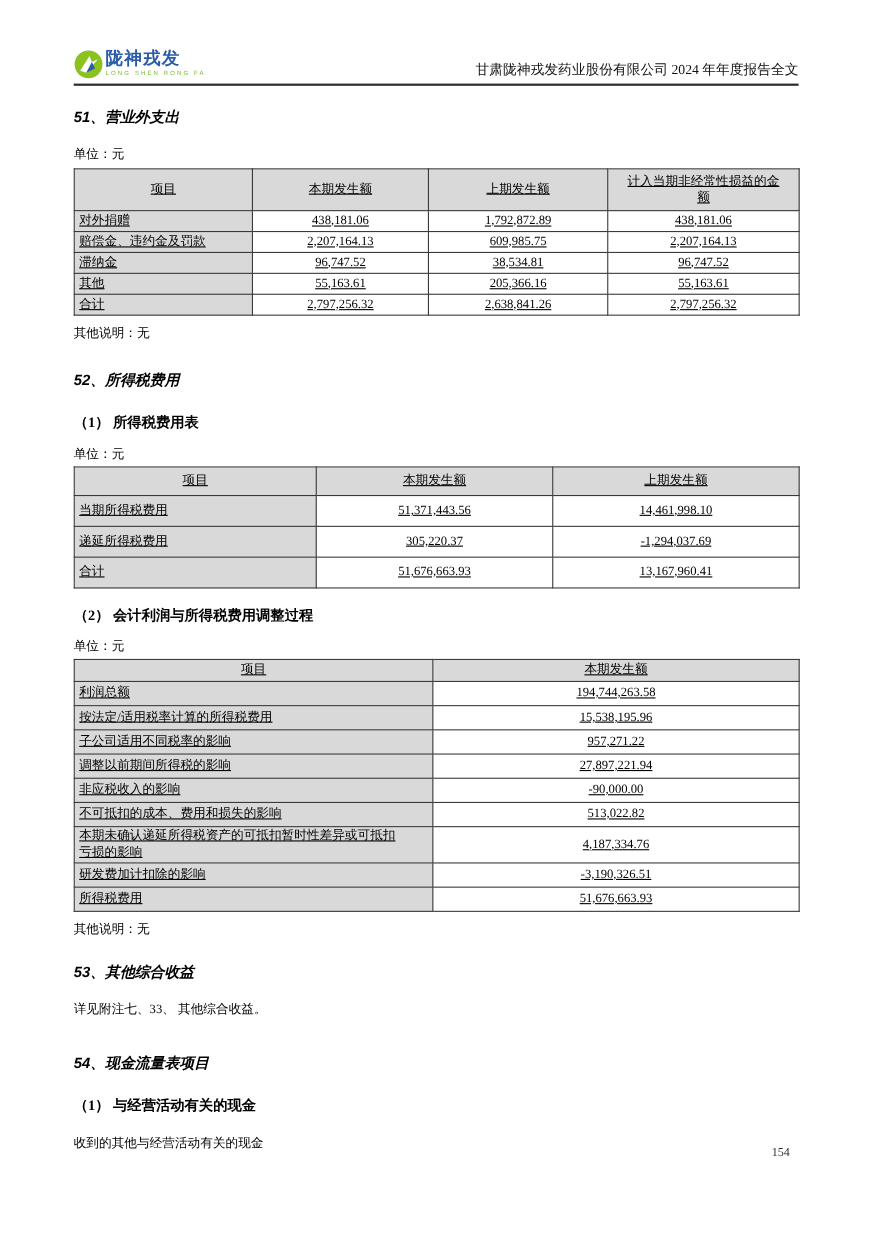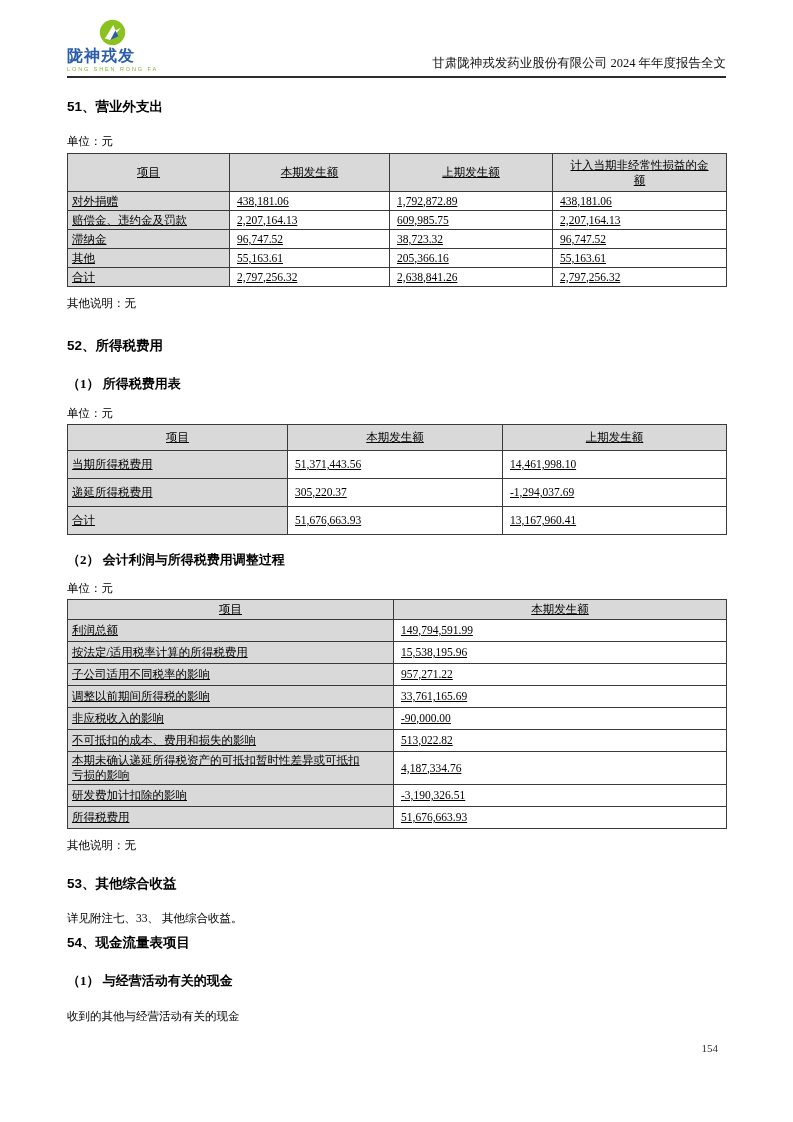--- a/index.html
+++ b/index.html
@@ -3,56 +3,56 @@
 <meta charset="utf-8">
 <style>
   * { margin:0; padding:0; box-sizing:border-box; }
   html,body { background:#e8e8e8; }
   body { font-family:"Liberation Serif","DejaVu Serif",serif; color:#000; }
   .page { position:relative; width:793px; height:1122px; background:#ffffff; margin:0 auto; overflow:hidden; }
   .content { position:absolute; left:67px; top:48px; width:659px; }
 
   
   .header-bar { display:flex; justify-content:space-between; align-items:flex-end; padding-bottom:4px; border-bottom:2.5px solid #2b2b2b; height:30px; }
-  .logo { display:flex; align-items:center; gap:2px;flex-direction:column; }
+  .logo { display:flex; align-items:center; gap:2px; }
   .logo-mark { width:27px; height:27px; display:block; }
   .logo-cn { color:#2a5caa; font-weight:bold; font-size:16px; line-height:1.05; font-family:"Liberation Sans","DejaVu Sans",sans-serif; letter-spacing:1px; }
   .logo-en { color:#7ab82d; font-size:5.5px; letter-spacing:1.9px; line-height:1; margin-top:2px; font-family:"Liberation Sans","DejaVu Sans",sans-serif; white-space:nowrap; }
   .doc-title { font-size:12.5px; line-height:15px; padding-bottom:1px; color:#111; }
 
   
-  h2 { font-size:13.5px; line-height:18px; font-weight:bold; font-family:"Liberation Sans","DejaVu Sans",sans-serif; color:#000; }
+  h2 { font-size:13.5px; line-height:18px; font-weight:bold; font-family:"Liberation Sans","DejaVu Sans",sans-serif; color:#000;font-style:italic; }
   h3 { font-size:13px; line-height:17px; font-weight:bold; font-family:Liberation Serif, serif; color:#000; }
   .unit { font-size:11.5px; line-height:15px; }
   .note, .body-text { font-size:11.5px; line-height:15px; }
 
   .mt-s51      { margin-top:20px; }
   .mt-unit1    { margin-top:18px; }
   .mt-table1   { margin-top:4px;  }
   .mt-note1    { margin-top:9px;  }
   .mt-s52      { margin-top:26px; }
   .mt-s52s1    { margin-top:20px; }
   .mt-unit2    { margin-top:14px; }
   .mt-table2   { margin-top:3px;  }
   .mt-s52s2    { margin-top:16px; }
   .mt-unit3    { margin-top:13px; }
   .mt-table3   { margin-top:3px;  }
   .mt-note2    { margin-top:9px;  }
   .mt-s53      { margin-top:22px; }
   .mt-s53b     { margin-top:18px; }
-  .mt-s54      { margin-top:8px; }
+  .mt-s54      { margin-top:32px; }
   .mt-s54s1    { margin-top:20px; }
   .mt-s54b     { margin-top:20px; }
 
   
   table { width:659px; border-collapse:collapse; table-layout:fixed; font-size:11.5px;text-decoration:underline; }
   th, td { border:1px solid #3a3a3a; vertical-align:middle; }
   th { background:#d9d9d9; font-weight:normal; text-align:center; padding:1px 2px; line-height:15px; }
   td.item { background:#d9d9d9; text-align:left; padding:1px 4px; line-height:15px; }
-  td.num  { background:#ffffff; text-align:left; padding:1px 7px; line-height:15px; }
+  td.num  { background:#ffffff; text-align:center; padding:1px 7px; line-height:15px; }
   .t1 thead tr { height:38px; }
   .t1 tbody tr { height:19px; }
   .t2 thead tr { height:26px; }
   .t2 tbody tr { height:28px; }
   .t3 thead tr { height:20px; }
   .t3 tbody tr { height:22px;padding-left:17px; }
   .hwrap { max-width:146px; margin:0 auto; }
   .t3 td.item { padding-right:30px; }
 
   .page-num { position:absolute; top:1042px; right:75px; font-size:11px; color:#333; }
@@ -107,21 +107,21 @@
         </tr>
         <tr>
           <td class="item">赔偿金、违约金及罚款</td>
           <td class="num">2,207,164.13</td>
           <td class="num">609,985.75</td>
           <td class="num">2,207,164.13</td>
         </tr>
         <tr>
           <td class="item">滞纳金</td>
           <td class="num">96,747.52</td>
-          <td class="num">38,723.32</td>
+          <td class="num">38,534.81</td>
           <td class="num">96,747.52</td>
         </tr>
         <tr>
           <td class="item">其他</td>
           <td class="num">55,163.61</td>
           <td class="num">205,366.16</td>
           <td class="num">55,163.61</td>
         </tr>
         <tr>
           <td class="item">合计</td>
@@ -180,33 +180,33 @@
         </colgroup>
       <thead>
         <tr>
           <th>项目</th>
           <th>本期发生额</th>
         </tr>
       </thead>
       <tbody>
         <tr>
           <td class="item">利润总额</td>
-          <td class="num">149,794,591.99</td>
+          <td class="num">194,744,263.58</td>
         </tr>
         <tr>
           <td class="item">按法定/适用税率计算的所得税费用</td>
           <td class="num">15,538,195.96</td>
         </tr>
         <tr>
           <td class="item">子公司适用不同税率的影响</td>
           <td class="num">957,271.22</td>
         </tr>
         <tr>
           <td class="item">调整以前期间所得税的影响</td>
-          <td class="num">33,761,165.69</td>
+          <td class="num">27,897,221.94</td>
         </tr>
         <tr>
           <td class="item">非应税收入的影响</td>
           <td class="num">-90,000.00</td>
         </tr>
         <tr>
           <td class="item">不可抵扣的成本、费用和损失的影响</td>
           <td class="num">513,022.82</td>
         </tr>
         <tr>

